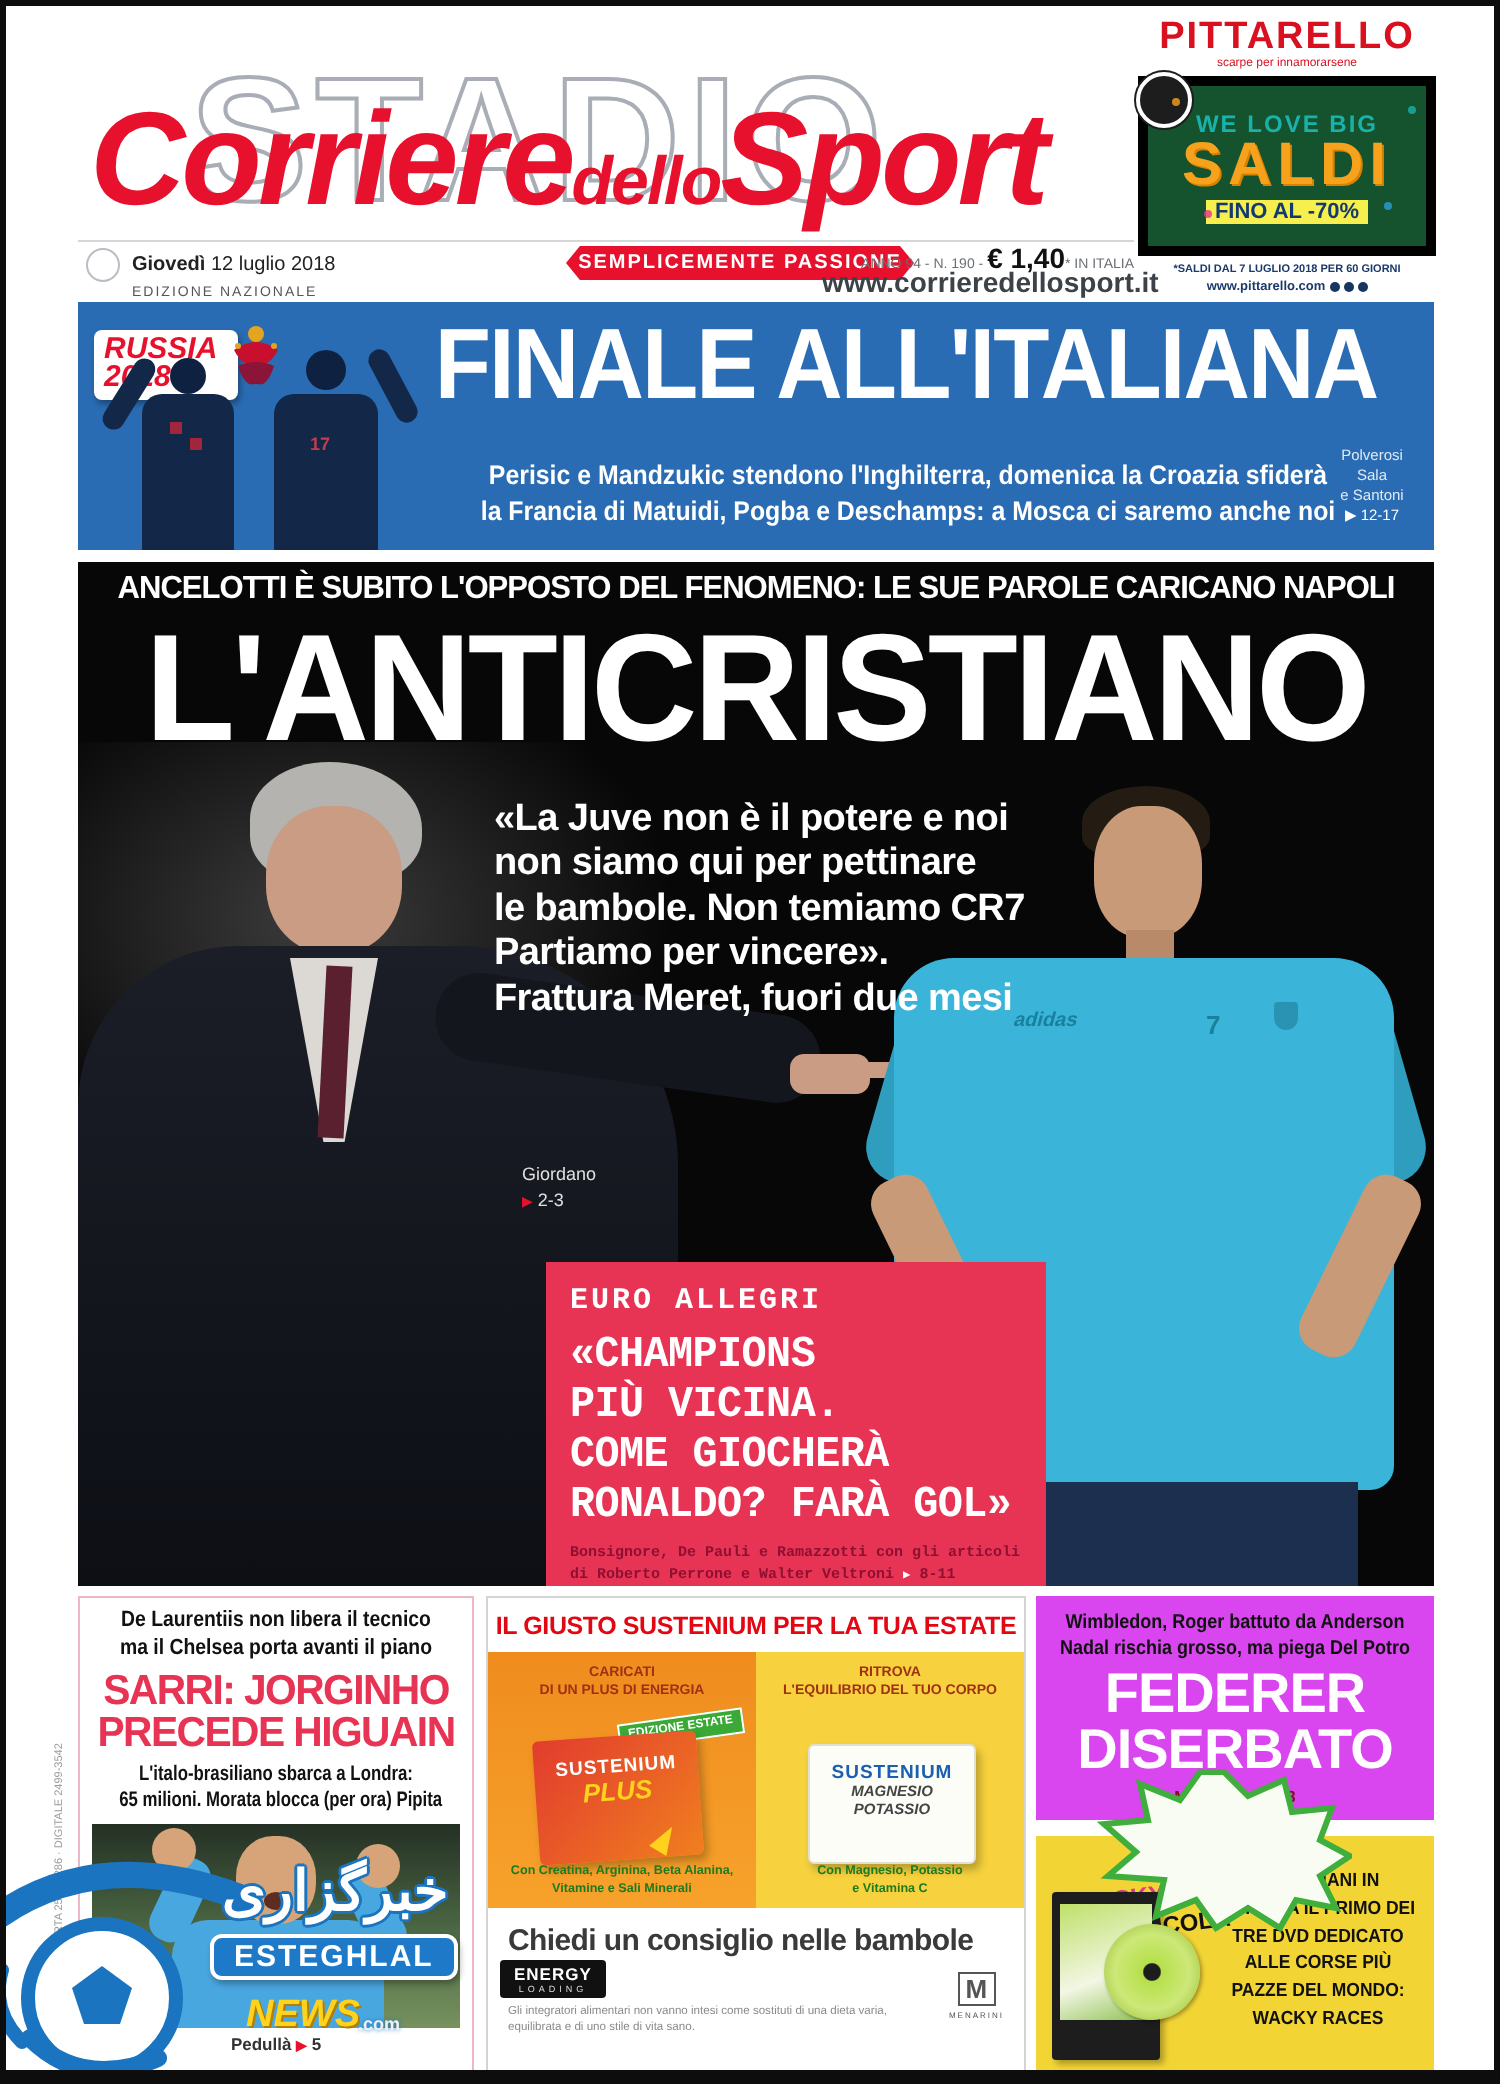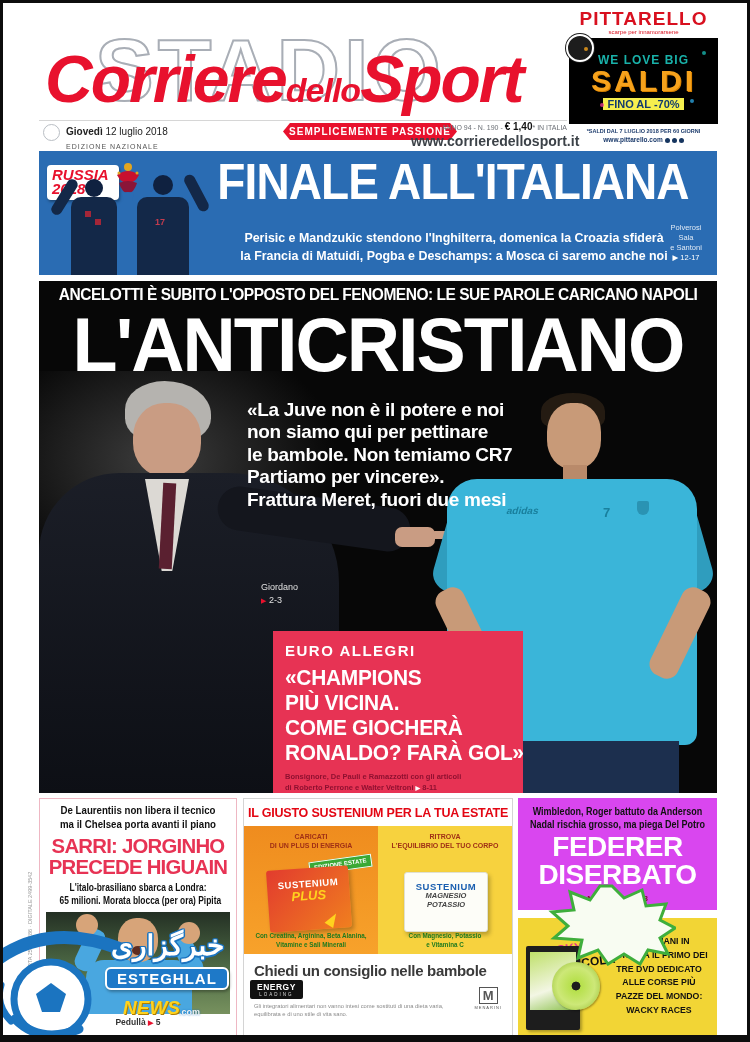--- a/index.html
+++ b/index.html
@@ -16,28 +16,28 @@
   .logo .small{font-size:34px;letter-spacing:-1px;}
   .mast-rule{left:36px;top:117px;width:528px;height:1px;background:#d6d6d6;}
   .dateblock{left:40px;top:121px;font-size:10px;color:#222;}
   .datecircle{display:inline-block;width:15px;height:15px;border:1.5px solid #b9bec4;border-radius:50%;
               vertical-align:middle;margin-right:6px;background:#fff;}
   .edition{font-size:7px;color:#555;letter-spacing:1px;margin-left:23px;margin-top:2px;}
   .ribbon{left:280px;top:120px;width:174px;height:17px;background:#e8112d;color:#fff;font-weight:700;
           font-size:10px;letter-spacing:1px;text-align:center;line-height:17px;
           clip-path:polygon(0 50%,4% 0,96% 0,100% 50%,96% 100%,4% 100%);}
   .issue{left:408px;top:118px;width:156px;text-align:right;font-size:7px;color:#6b6f75;}
-  .issue b{color:#111;font-size:10px;}
+  .issue b{color:#111;font-size:14px;}
   .site{left:408px;top:130px;width:156px;text-align:right;font-size:14px;font-weight:700;color:#3c4248;}
 
   
   .pitt{left:566px;top:6px;width:149px;height:137px;}
   .pitt-brand{text-align:center;color:#d8101f;font-weight:700;font-size:19px;letter-spacing:1px;line-height:1;}
   .pitt-tag{text-align:center;color:#d8101f;font-size:6px;margin-top:1px;}
-  .pitt-box{position:relative;margin-top:3px;height:80px;background:#000000;border:3px solid #000000;overflow:visible;}
+  .pitt-box{position:relative;margin-top:3px;height:80px;background:#14532d;border:5px solid #000000;overflow:visible;}
   .pitt-badge{position:absolute;left:-6px;top:-7px;width:24px;height:24px;border-radius:50%;background:#1d1d1d;
               border:2px solid #fff;box-shadow:0 0 0 1px #1d1d1d;}
   .pitt-l1{text-align:center;color:#19b2aa;font-weight:700;font-size:12px;margin-top:12px;letter-spacing:1px;}
   .pitt-l2{text-align:center;color:#f6a21c;font-weight:700;font-size:30px;line-height:0.95;letter-spacing:3px;
            text-shadow:1px 1px 0 #d98200;}
   .pitt-l3{width:fit-content;margin:2px auto 0;background:#f6ef4e;color:#123a6d;font-weight:700;font-size:11px;
            padding:0 4px;}
   .pitt-fine{margin-top:4px;text-align:center;color:#1b3a6b;font-size:5.5px;font-weight:700;}
   .pitt-site{text-align:center;color:#1b3a6b;font-size:6.5px;font-weight:700;margin-top:2px;}
   .dot{display:inline-block;width:5px;height:5px;border-radius:50%;background:#16355f;margin-left:2px;vertical-align:middle;}
@@ -89,21 +89,21 @@
   .ron-sleeve-r{left:246px;top:92px;width:50px;height:110px;background:#2f9dbe;border-radius:18px;transform:rotate(-16deg);}
   .ron-fore-l{left:44px;top:192px;width:30px;height:96px;background:#c89a78;border-radius:12px;transform:rotate(-26deg);}
   .ron-fore-r{left:258px;top:192px;width:30px;height:96px;background:#c89a78;border-radius:12px;transform:rotate(26deg);}
   .ron-shorts{left:60px;top:348px;width:212px;height:52px;background:#1c2f4e;}
   .ron-num{left:196px;top:112px;color:#19809e;font-weight:700;font-size:13px;}
   .ron-adidas{left:100px;top:112px;color:#19809e;font-weight:700;font-size:10px;transform:skewX(-15deg);}
   .ron-crest{left:230px;top:108px;width:12px;height:14px;background:#2a93b3;border-radius:2px 2px 6px 6px;}
   .quote{position:absolute;left:208px;top:118px;width:340px;font-weight:700;font-size:19px;line-height:1.18;letter-spacing:-0.3px;}
   .cap{position:absolute;left:222px;top:300px;font-size:9px;color:#e0e0e0;line-height:1.4;}
   .cap .tri{color:#e8112d;font-size:7px;}
-  .allegri{position:absolute;left:234px;top:350px;width:250px;height:174px;background:#e73354;padding:11px 12px;box-sizing:border-box;}
+  .allegri{position:absolute;left:234px;top:350px;width:250px;height:174px;background:#e73354;padding:11px 12px;box-sizing:border-box;font-family:Liberation Mono, monospace;}
   .allegri-kicker{font-size:15px;font-weight:700;letter-spacing:1.5px;color:#fff;}
   .allegri-quote{margin-top:6px;font-size:22px;font-weight:700;line-height:1.14;color:#fff;letter-spacing:-0.3px;
                  transform:scaleX(0.95);transform-origin:left;white-space:nowrap;}
   .allegri-by{margin-top:7px;font-size:7.5px;color:#8f1030;font-weight:700;line-height:1.4;}
   .allegri-by .tri{color:#fff;font-size:6px;}
 
   
   .colL{left:36px;top:795px;width:198px;height:240px;border:1.5px solid #eeb7c3;box-sizing:border-box;background:#fff;}
   .colL-kicker{margin-top:5px;text-align:center;font-size:11px;font-weight:700;color:#111;line-height:1.25;
                transform:scaleX(0.88);transform-origin:center;white-space:nowrap;}

